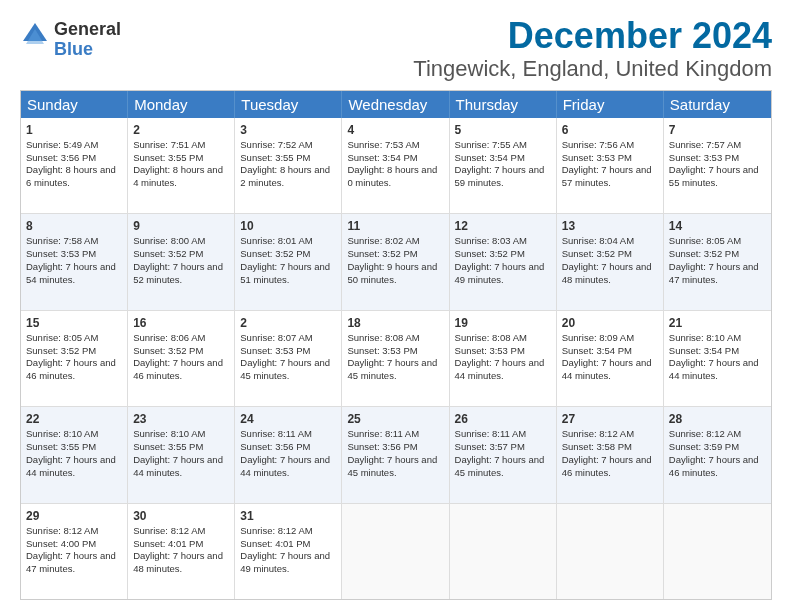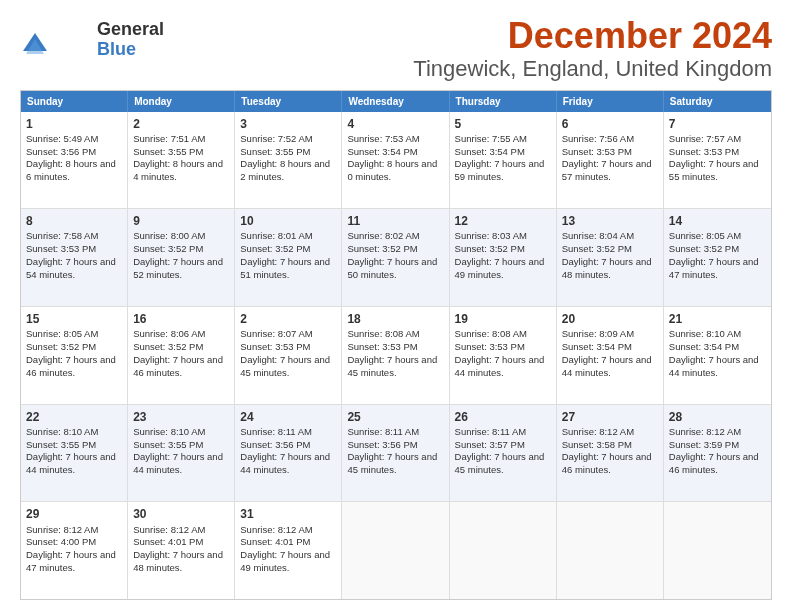--- a/index.html
+++ b/index.html
@@ -18,64 +18,63 @@
       flex-direction: column;
     }
     .header {
       display: flex;
       align-items: flex-start;
       justify-content: space-between;
       margin-bottom: 8px;
     }
     .logo {
       display: flex;
-      align-items: flex-end;
+      align-items: flex-start;
       margin-top: 4px;
-      gap: 43px;
     }
     .logo-text {
       font-size: 18px;
       font-weight: bold;
       color: #333;
       line-height: 1.1;
     }
     .logo-text .blue { color: #3a7cc4; }
     .logo-icon {
       width: 30px;
       height: 30px;
       margin-right: 4px;
     }
     .title-area {
       text-align: right;
     }
     .main-title {
       font-size: 36px;
       font-weight: bold;
-      color: #c2410c;
+      color: #0369a1;
       line-height: 1.1;
     }
     .subtitle {
       font-size: 22px;
       color: #555;
     }
     .calendar {
       flex: 1;
       display: flex;
       flex-direction: column;
       border: 1px solid #ccc;
     }
     .cal-header {
       display: grid;
       grid-template-columns: repeat(7, 1fr);
       background: #3a7cc4;
     }
     .cal-header-cell {
       color: #fff;
-      font-size: 10px;
-      font-weight: bold;
+      font-size: 15px;
+      font-weight: normal;
       padding: 5px 6px;
       border-right: 1px solid #5590cc;
     }
     .cal-header-cell:last-child { border-right: none; }
     .cal-body {
       flex: 1;
       display: flex;
       flex-direction: column;
     }
     .cal-row {
@@ -142,21 +141,21 @@
           <div class="cal-cell"><span class="day-num">3</span><span>Sunrise: 7:52 AM</span><br><span>Sunset: 3:55 PM</span><br><span>Daylight: 8 hours and 2 minutes.</span></div>
           <div class="cal-cell"><span class="day-num">4</span><span>Sunrise: 7:53 AM</span><br><span>Sunset: 3:54 PM</span><br><span>Daylight: 8 hours and 0 minutes.</span></div>
           <div class="cal-cell"><span class="day-num">5</span><span>Sunrise: 7:55 AM</span><br><span>Sunset: 3:54 PM</span><br><span>Daylight: 7 hours and 59 minutes.</span></div>
           <div class="cal-cell"><span class="day-num">6</span><span>Sunrise: 7:56 AM</span><br><span>Sunset: 3:53 PM</span><br><span>Daylight: 7 hours and 57 minutes.</span></div>
           <div class="cal-cell"><span class="day-num">7</span><span>Sunrise: 7:57 AM</span><br><span>Sunset: 3:53 PM</span><br><span>Daylight: 7 hours and 55 minutes.</span></div>
         </div>
         <div class="cal-row">
           <div class="cal-cell"><span class="day-num">8</span><span>Sunrise: 7:58 AM</span><br><span>Sunset: 3:53 PM</span><br><span>Daylight: 7 hours and 54 minutes.</span></div>
           <div class="cal-cell"><span class="day-num">9</span><span>Sunrise: 8:00 AM</span><br><span>Sunset: 3:52 PM</span><br><span>Daylight: 7 hours and 52 minutes.</span></div>
           <div class="cal-cell"><span class="day-num">10</span><span>Sunrise: 8:01 AM</span><br><span>Sunset: 3:52 PM</span><br><span>Daylight: 7 hours and 51 minutes.</span></div>
-          <div class="cal-cell"><span class="day-num">11</span><span>Sunrise: 8:02 AM</span><br><span>Sunset: 3:52 PM</span><br><span>Daylight: 7 hours and 50 minutes.</span></div>
+          <div class="cal-cell"><span class="day-num">11</span><span>Sunrise: 8:02 AM</span><br><span>Sunset: 3:52 PM</span><br><span>Daylight: 9 hours and 50 minutes.</span></div>
           <div class="cal-cell"><span class="day-num">12</span><span>Sunrise: 8:03 AM</span><br><span>Sunset: 3:52 PM</span><br><span>Daylight: 7 hours and 49 minutes.</span></div>
           <div class="cal-cell"><span class="day-num">13</span><span>Sunrise: 8:04 AM</span><br><span>Sunset: 3:52 PM</span><br><span>Daylight: 7 hours and 48 minutes.</span></div>
           <div class="cal-cell"><span class="day-num">14</span><span>Sunrise: 8:05 AM</span><br><span>Sunset: 3:52 PM</span><br><span>Daylight: 7 hours and 47 minutes.</span></div>
         </div>
         <div class="cal-row">
           <div class="cal-cell"><span class="day-num">15</span><span>Sunrise: 8:05 AM</span><br><span>Sunset: 3:52 PM</span><br><span>Daylight: 7 hours and 46 minutes.</span></div>
           <div class="cal-cell"><span class="day-num">16</span><span>Sunrise: 8:06 AM</span><br><span>Sunset: 3:52 PM</span><br><span>Daylight: 7 hours and 46 minutes.</span></div>
           <div class="cal-cell"><span class="day-num">2</span><span>Sunrise: 8:07 AM</span><br><span>Sunset: 3:53 PM</span><br><span>Daylight: 7 hours and 45 minutes.</span></div>
           <div class="cal-cell"><span class="day-num">18</span><span>Sunrise: 8:08 AM</span><br><span>Sunset: 3:53 PM</span><br><span>Daylight: 7 hours and 45 minutes.</span></div>
           <div class="cal-cell"><span class="day-num">19</span><span>Sunrise: 8:08 AM</span><br><span>Sunset: 3:53 PM</span><br><span>Daylight: 7 hours and 44 minutes.</span></div>

